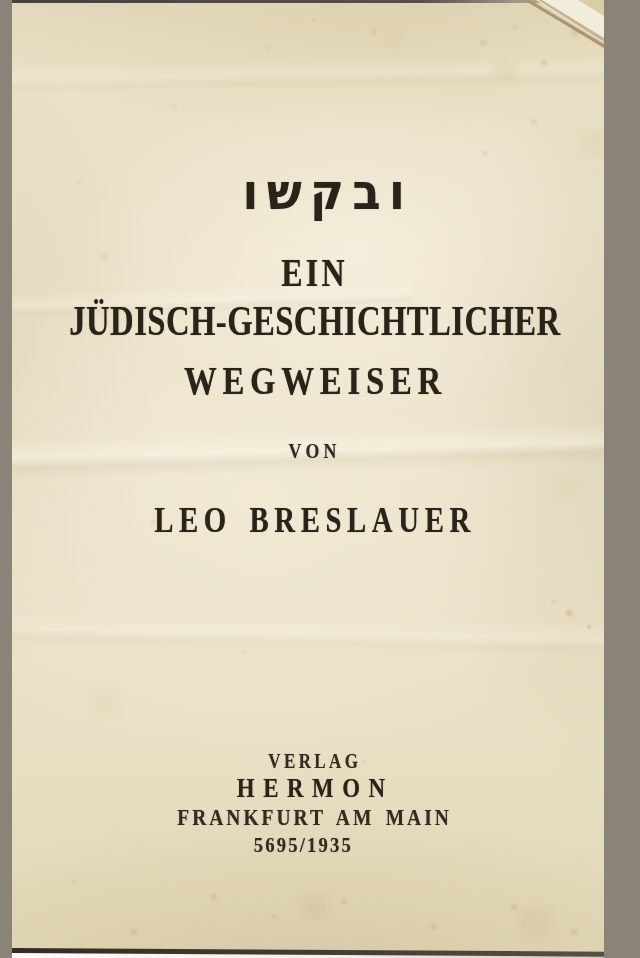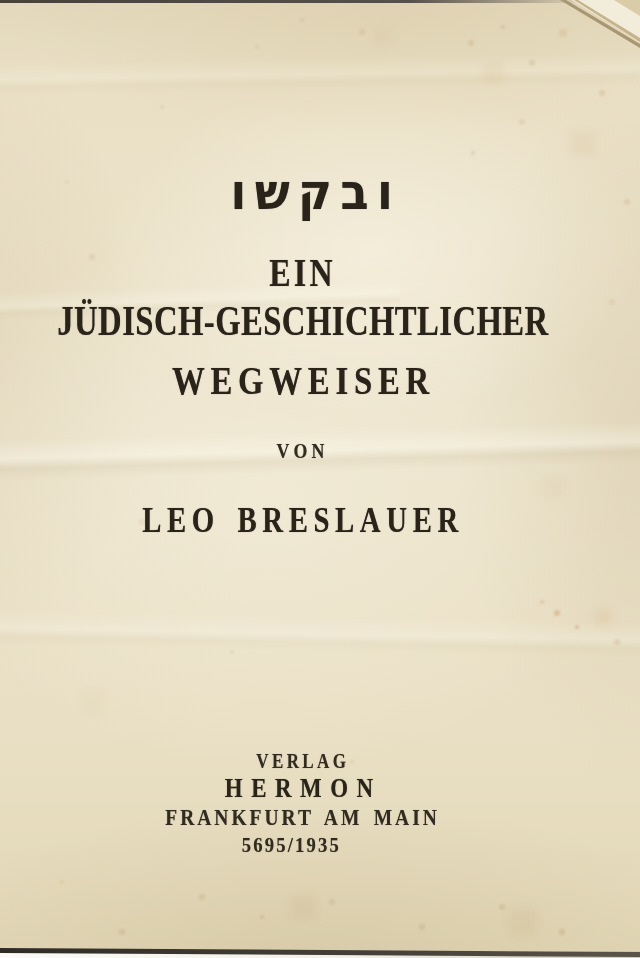--- a/index.html
+++ b/index.html
@@ -1,31 +1,32 @@
 <!DOCTYPE html>
 <html><head>
 <meta charset="utf-8">
 <style>
   html, body { margin: 0; padding: 0; background: #8a8478; }
   * { box-sizing: border-box; }
 
   .page {
     position: relative;
-    width: 640px;
+    width: 592px;
     height: 958px;
     overflow: hidden;
     font-family: "Liberation Serif", serif;
     background:
       radial-gradient(ellipse 420px 260px at 58% 26%, rgba(252,248,236,.50), transparent 65%),
       radial-gradient(ellipse 520px 400px at 42% 52%, rgba(250,246,232,.35), transparent 70%),
       radial-gradient(ellipse 620px 240px at 50% 103%, rgba(185,168,130,.30), transparent 75%),
       radial-gradient(ellipse 280px 520px at 102% 45%, rgba(196,181,146,.28), transparent 70%),
       radial-gradient(ellipse 240px 430px at -3% 38%, rgba(205,190,155,.25), transparent 70%),
       radial-gradient(ellipse 500px 160px at 60% 2%, rgba(214,198,160,.35), transparent 75%),
       linear-gradient(180deg, #e3d8bb 0%, #eae0c6 9%, #ece3cb 45%, #e9dfc4 76%, #e2d7b6 100%);
+    margin-left: 12px;
   }
 
   
   .crease { position: absolute; left: -20px; right: -20px; pointer-events: none; }
   .crease-a { top: 430px; height: 42px; opacity: .75; transform: rotate(-1.6deg);
     background: linear-gradient(to bottom, transparent 0%, rgba(255,255,246,.45) 48%, rgba(186,170,135,.20) 72%, transparent 100%); }
   .crease-b { top: 286px; height: 28px; width: 420px; opacity: .6; transform: rotate(-2deg);
     background: linear-gradient(to bottom, transparent 0%, rgba(255,255,246,.40) 50%, rgba(190,175,140,.16) 75%, transparent 100%); }
   .crease-c { top: 616px; height: 36px; opacity: .55; transform: rotate(1.1deg);
     background: linear-gradient(to bottom, transparent 0%, rgba(255,255,248,.38) 50%, rgba(190,175,140,.15) 75%, transparent 100%); }

